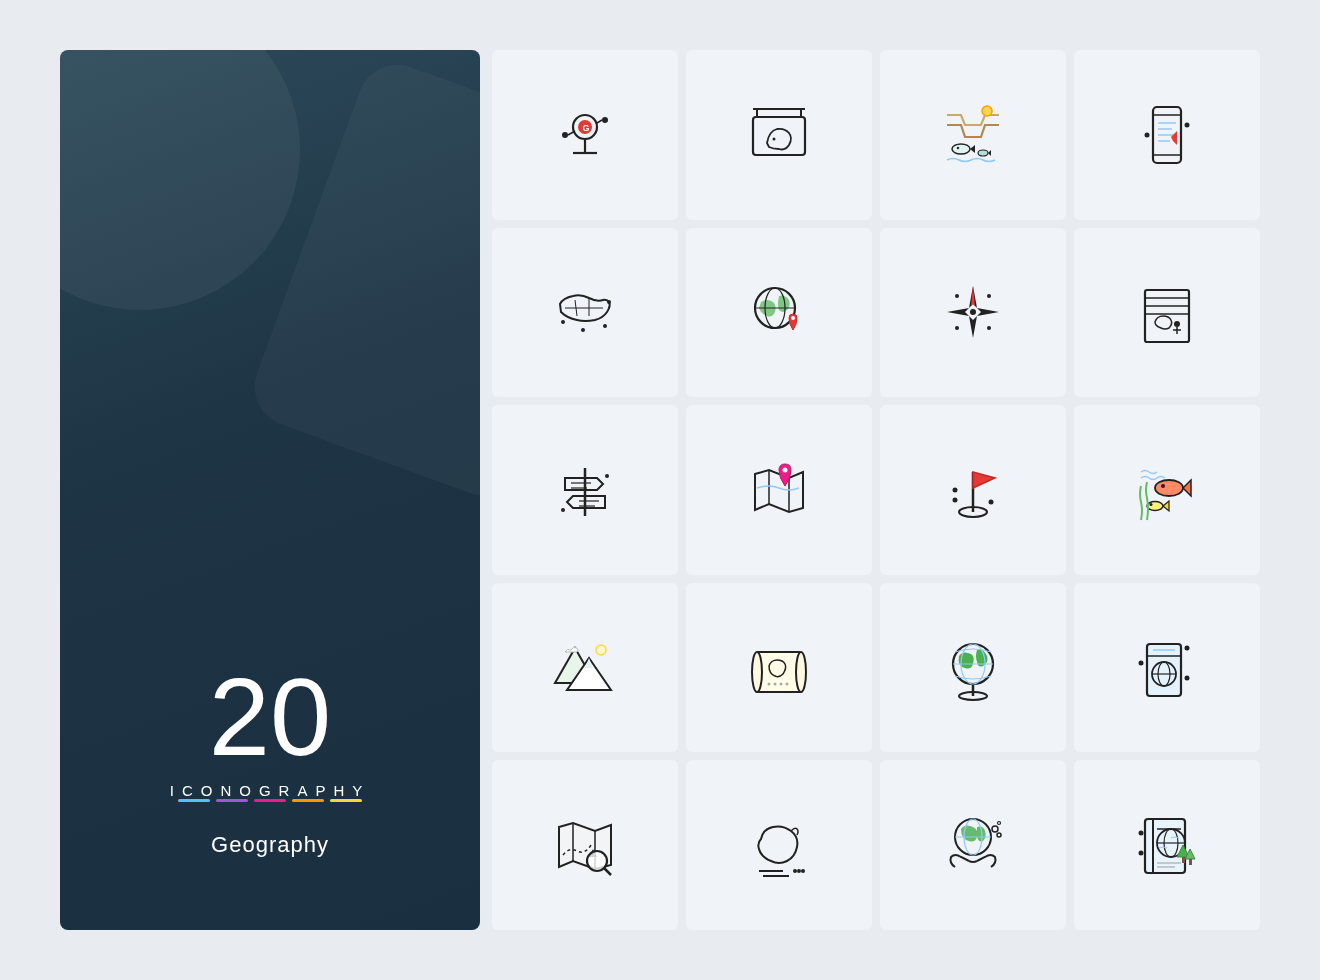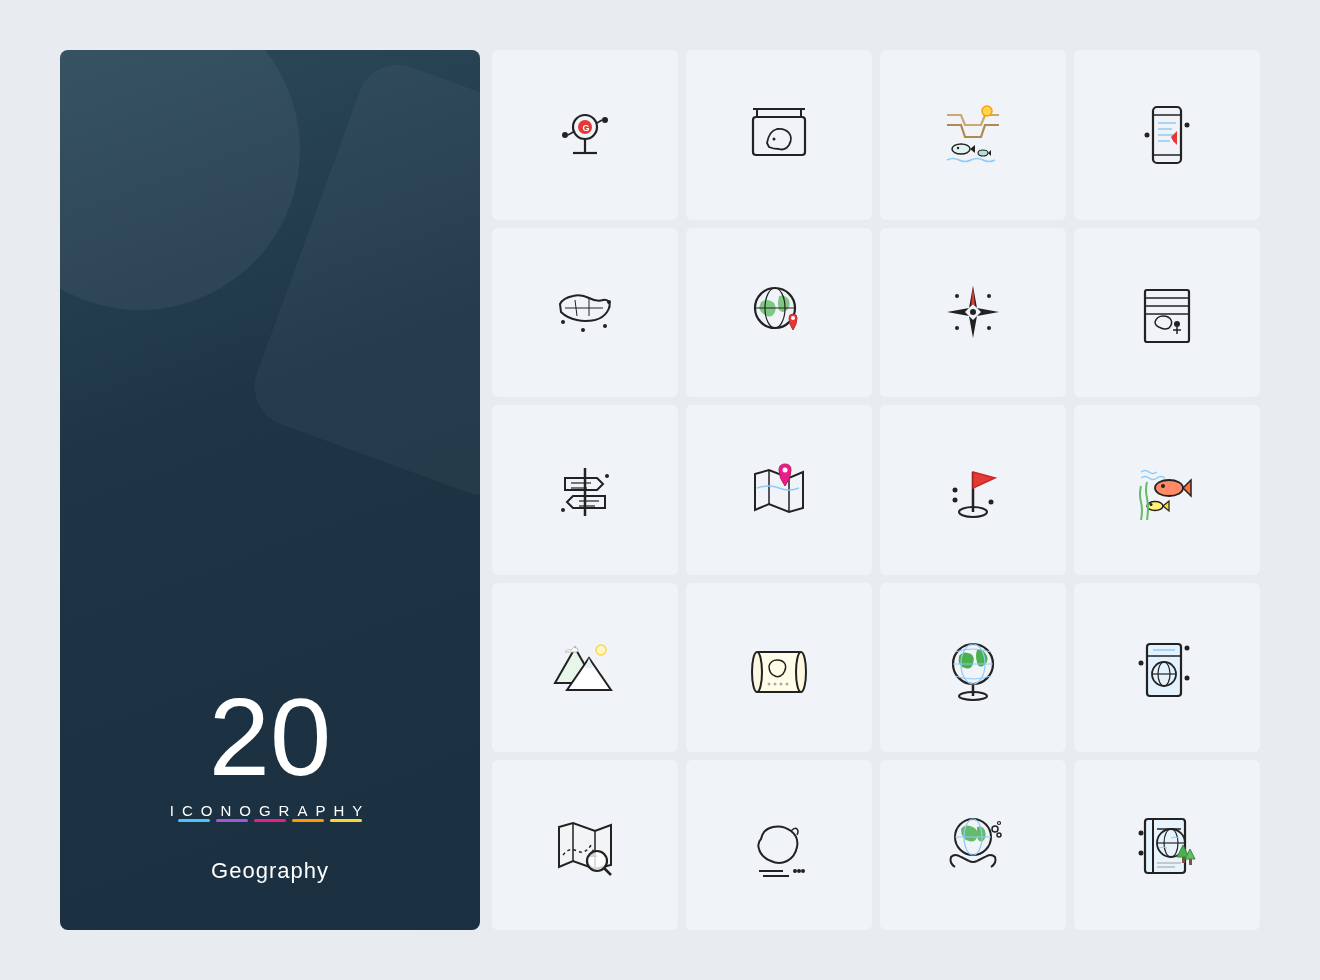--- a/index.html
+++ b/index.html
@@ -21,21 +21,21 @@
     }
     .sidebar {
       width: 420px;
       min-width: 420px;
       background: linear-gradient(160deg, #2d4a5a 0%, #1e3545 40%, #1a2f40 100%);
       border-radius: 8px;
       display: flex;
       flex-direction: column;
       align-items: center;
       justify-content: flex-end;
-      padding: 0 40px 46px 40px;
+      padding: 0 40px 72px 40px;
       position: relative;
       overflow: hidden;
     }
     .sidebar::before {
       content: '';
       position: absolute;
       top: -60px;
       left: -80px;
       width: 320px;
       height: 320px;
@@ -79,21 +79,20 @@
       height: 3px;
       width: 32px;
       border-radius: 2px;
     }
     .sidebar-title {
       font-size: 22px;
       color: white;
       font-weight: 400;
       letter-spacing: 1px;
       z-index: 1;
-      margin-top: 6px;
     }
     .icons-grid {
       display: grid;
       grid-template-columns: repeat(4, 1fr);
       grid-template-rows: repeat(5, 1fr);
       gap: 8px;
       flex: 1;
     }
     .icon-cell {
       background: #f0f3f7;

